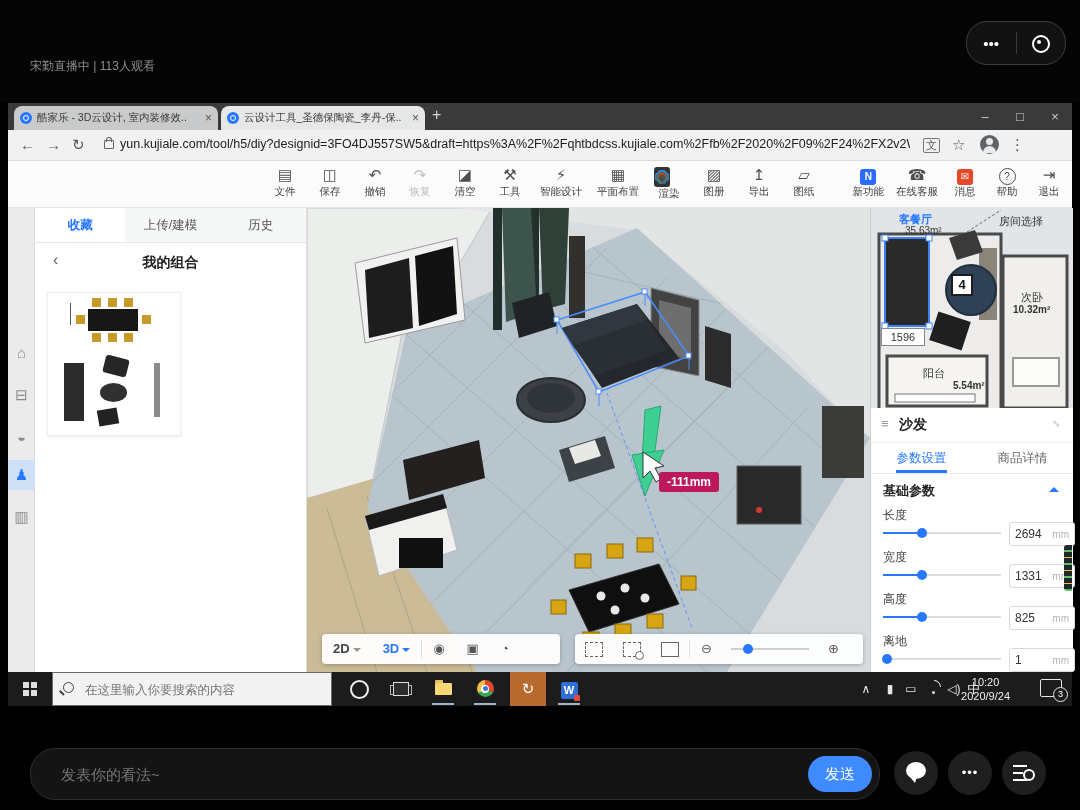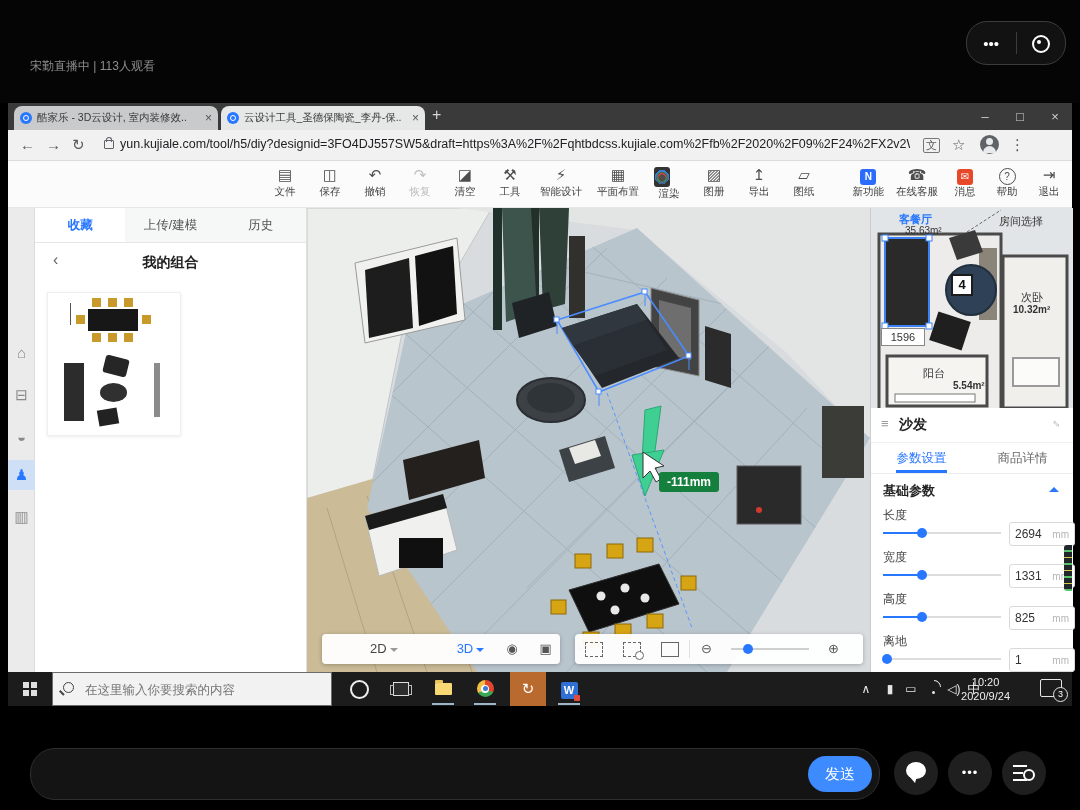--- a/index.html
+++ b/index.html
@@ -56,24 +56,24 @@
   #catalog-tabs{display:flex;height:34px;background:#f6f7f7;border-bottom:1px solid #e6e6e6;}
   .cat-tab{flex:1;text-align:center;line-height:34px;font-size:12.5px;color:#555;cursor:pointer;}
   .cat-tab.active{background:#fff;color:#2878ff;font-weight:700;}
   #catalog-header{position:relative;height:38px;}
   .cat-back{position:absolute;left:18px;top:8px;font-size:16px;color:#666;cursor:pointer;}
   .cat-title{text-align:center;line-height:38px;font-size:14px;font-weight:700;color:#222;}
   #combo-card{position:absolute;left:12px;top:84px;width:132px;height:142px;background:#fff;border:1px solid #efefef;box-shadow:0 1px 3px rgba(0,0,0,.08);cursor:pointer;}
   .sh{position:absolute;}
   
   #viewport{position:absolute;left:299px;top:0;width:563px;height:464px;overflow:hidden;cursor:default;}
-  .vtooltip{position:absolute;left:352px;top:264px;background:#15803d;color:#fff;font-size:12px;font-weight:700;padding:3px 8px;border-radius:3px;}
+  .vtooltip{position:absolute;left:352px;top:264px;background:#be185d;color:#fff;font-size:12px;font-weight:700;padding:3px 8px;border-radius:3px;}
   .vpill{position:absolute;bottom:8px;height:30px;background:rgba(255,255,255,.95);border-radius:4px;box-shadow:0 1px 4px rgba(0,0,0,.25);display:flex;align-items:center;}
   .vbtn{padding:0 11px;font-size:13px;color:#555;line-height:30px;cursor:pointer;white-space:nowrap;}
-  .vbtn.mode{font-weight:400;color:#444;margin-left:37px;}
+  .vbtn.mode{font-weight:700;color:#444;}
   .vbtn.mode.active{color:#2878ff;}
   .caret{display:inline-block;width:0;height:0;border-left:4px solid transparent;border-right:4px solid transparent;border-top:4px solid #999;margin-left:3px;position:relative;top:-1px;}
   .vdiv{width:1px;height:18px;background:#e0e0e0;}
   .marq{width:16px;height:13px;border:1.5px dashed #666;margin:0 10px;position:relative;cursor:pointer;}
   .marq i{position:absolute;right:-4px;bottom:-4px;width:7px;height:7px;background:#fff;border:1.5px solid #666;border-radius:50%;}
   .zoom-slider{width:78px;height:2px;background:#cfcfcf;margin:0 8px;position:relative;cursor:pointer;}
   .zoom-slider .dot{position:absolute;top:-4px;left:var(--pct,15%);width:10px;height:10px;background:#2878ff;border-radius:50%;}
   
   #rightpanel{position:absolute;right:0;top:0;width:202px;height:464px;background:#fff;border-left:1px solid #ccc;box-sizing:border-box;}
   #minimap{position:absolute;left:0;top:0;width:202px;height:200px;background:#e2e5e7;cursor:pointer;}
@@ -565,20 +565,21 @@
     <div>10:20</div>
     <div>2020/9/24</div>
   </div>
   <div class="notif">
       <span class="nb">3</span>
     </div>
 </div>
 
 <div id="chatbar">
   <div class="chat-input-wrap">
+    <input type="text" placeholder="发表你的看法~" style="">
     <div class="send-btn">发送</div>
   </div>
   <div class="chat-circle" style="left:894px;">
       <span class="bubble"></span>
     </div>
   <div class="chat-circle" style="left:948px;">
       <div class="dots3">•••</div>
     </div>
   <div class="chat-circle" style="left:1002px;">
       <span class="rank">

